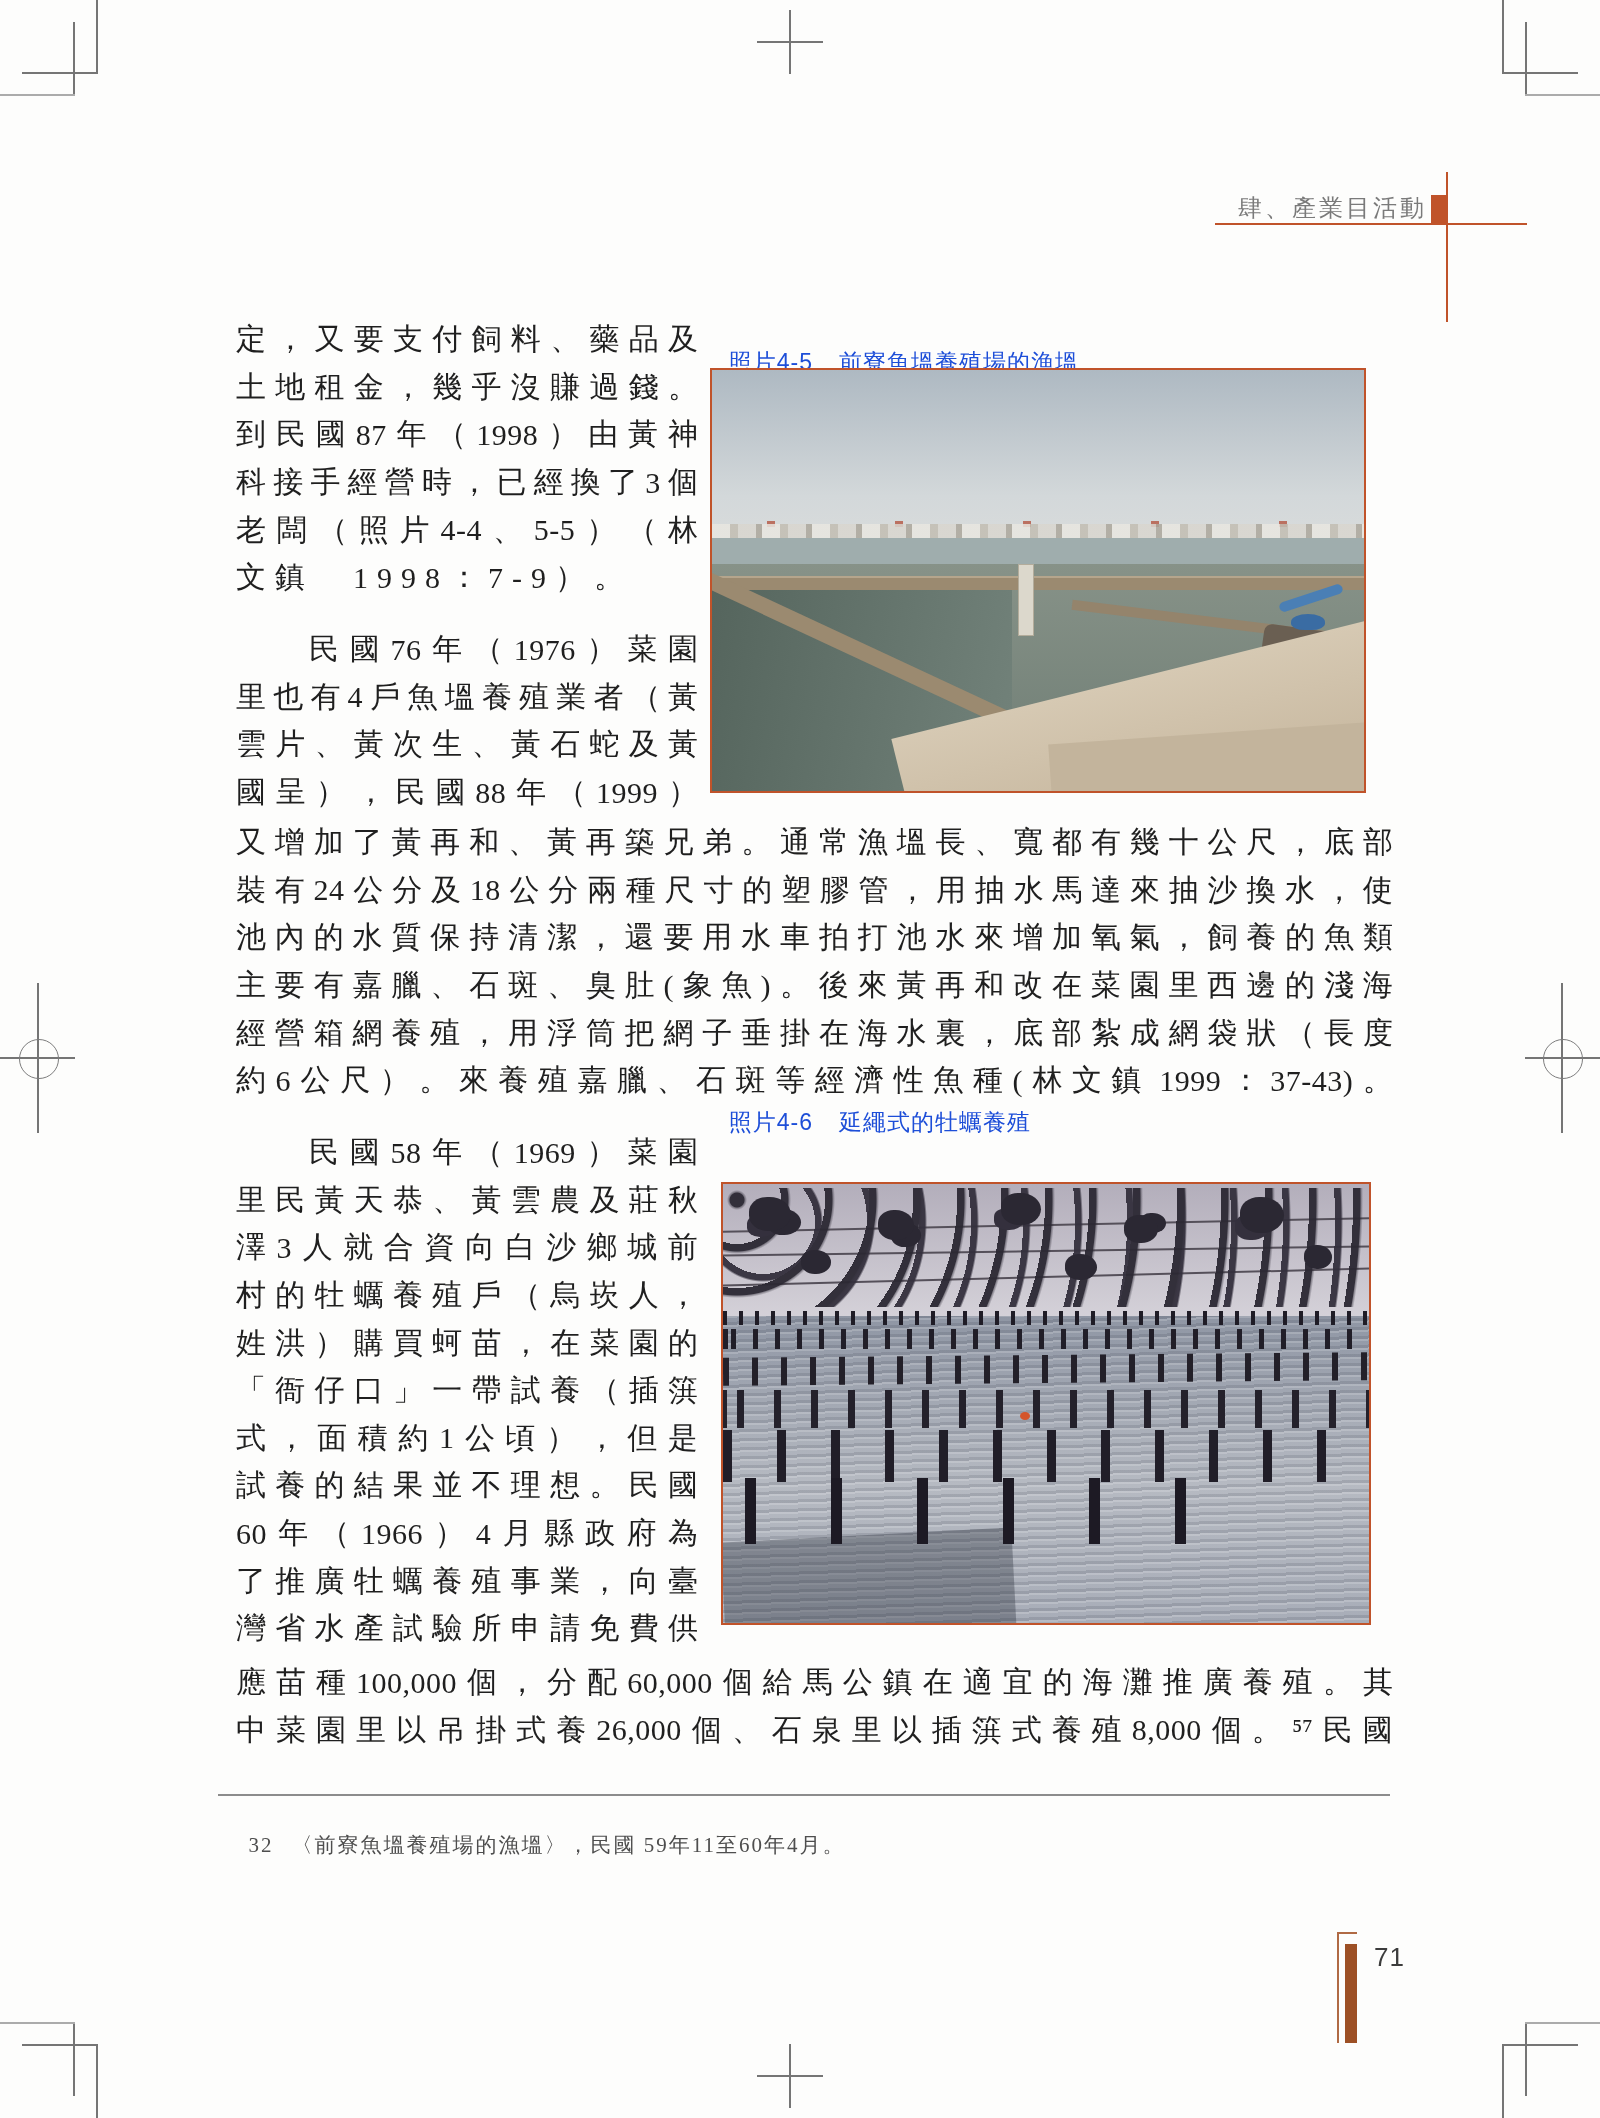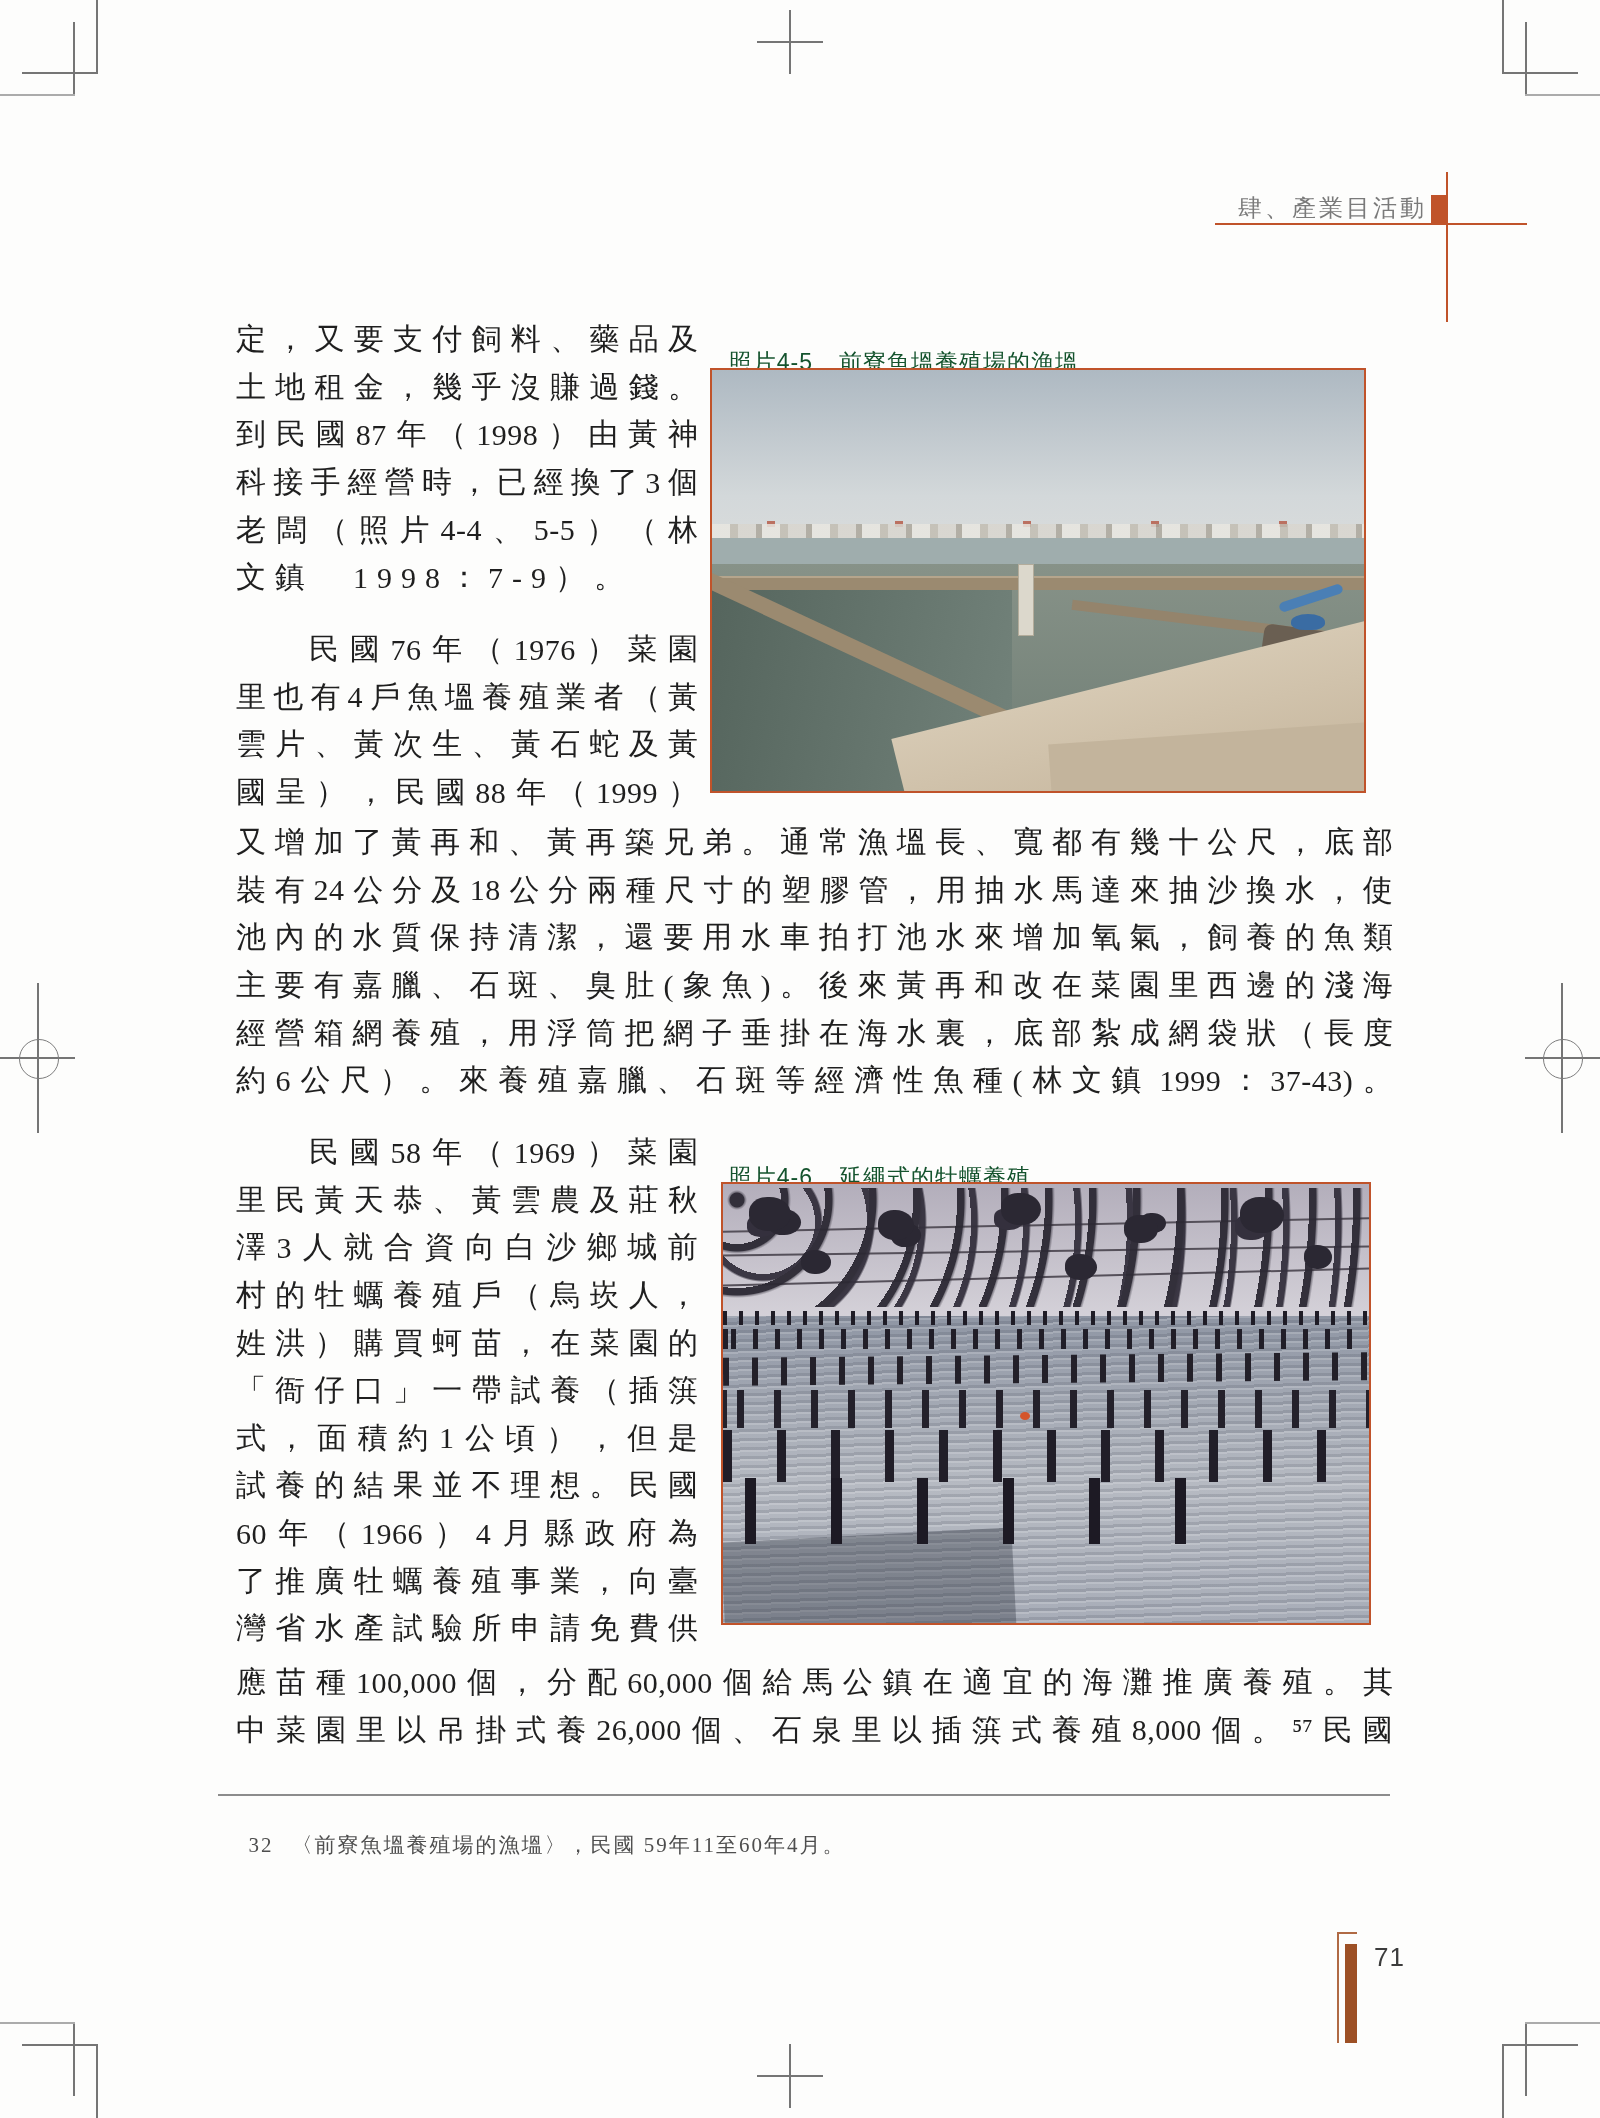--- a/index.html
+++ b/index.html
@@ -29,25 +29,25 @@
   .tblock span.ascii{letter-spacing:0.5px;}
   #block-p1,#block-p2,#block-p3{left:236px;width:462px;}
   #block-p1{top:316px;}
   #block-p2{top:626px;}
   #block-fullA{left:236px;top:819px;width:1157px;}
   #block-p3{top:1129px;}
   #block-fullB{left:236px;top:1659px;width:1157px;}
   
   .caption{
     position:absolute;font-family:"Liberation Sans","DejaVu Sans",sans-serif;
-    font-size:23px;color:#14532d;letter-spacing:1px;white-space:pre;
+    font-size:23px;color:#1d4ed8;letter-spacing:1px;white-space:pre;
   }
   .caption .cap-label{margin-right:26px;}
   #caption-1{left:714px;top:320px;}
-  #caption-2{left:714px;top:1135px;text-align:center;}
+  #caption-2{left:714px;top:1080px;text-align:center;}
   
   .photo{position:absolute;border:2px solid #c0532a;overflow:hidden;background:#9aa4a8;}
   #photo-1{left:710px;top:368px;width:652px;height:421px;}
   #photo-2{left:721px;top:1182px;width:646px;height:439px;}
   .photo .layer{position:absolute;}
   
   .p1-sky{left:0;top:0;width:100%;height:40%;background:linear-gradient(#aeb9c2,#d3d8da 75%,#d8dbdb);}
   .p1-town{left:0;top:36.5%;width:100%;height:15px;opacity:.85;
     background:repeating-linear-gradient(90deg,#e8e6e0 0 18px,#c2bdb2 18px 26px,#d9d6cf 26px 44px,#aca79c 44px 50px);}
   .p1-roofs{left:0;top:35.8%;width:100%;height:6px;opacity:.8;

